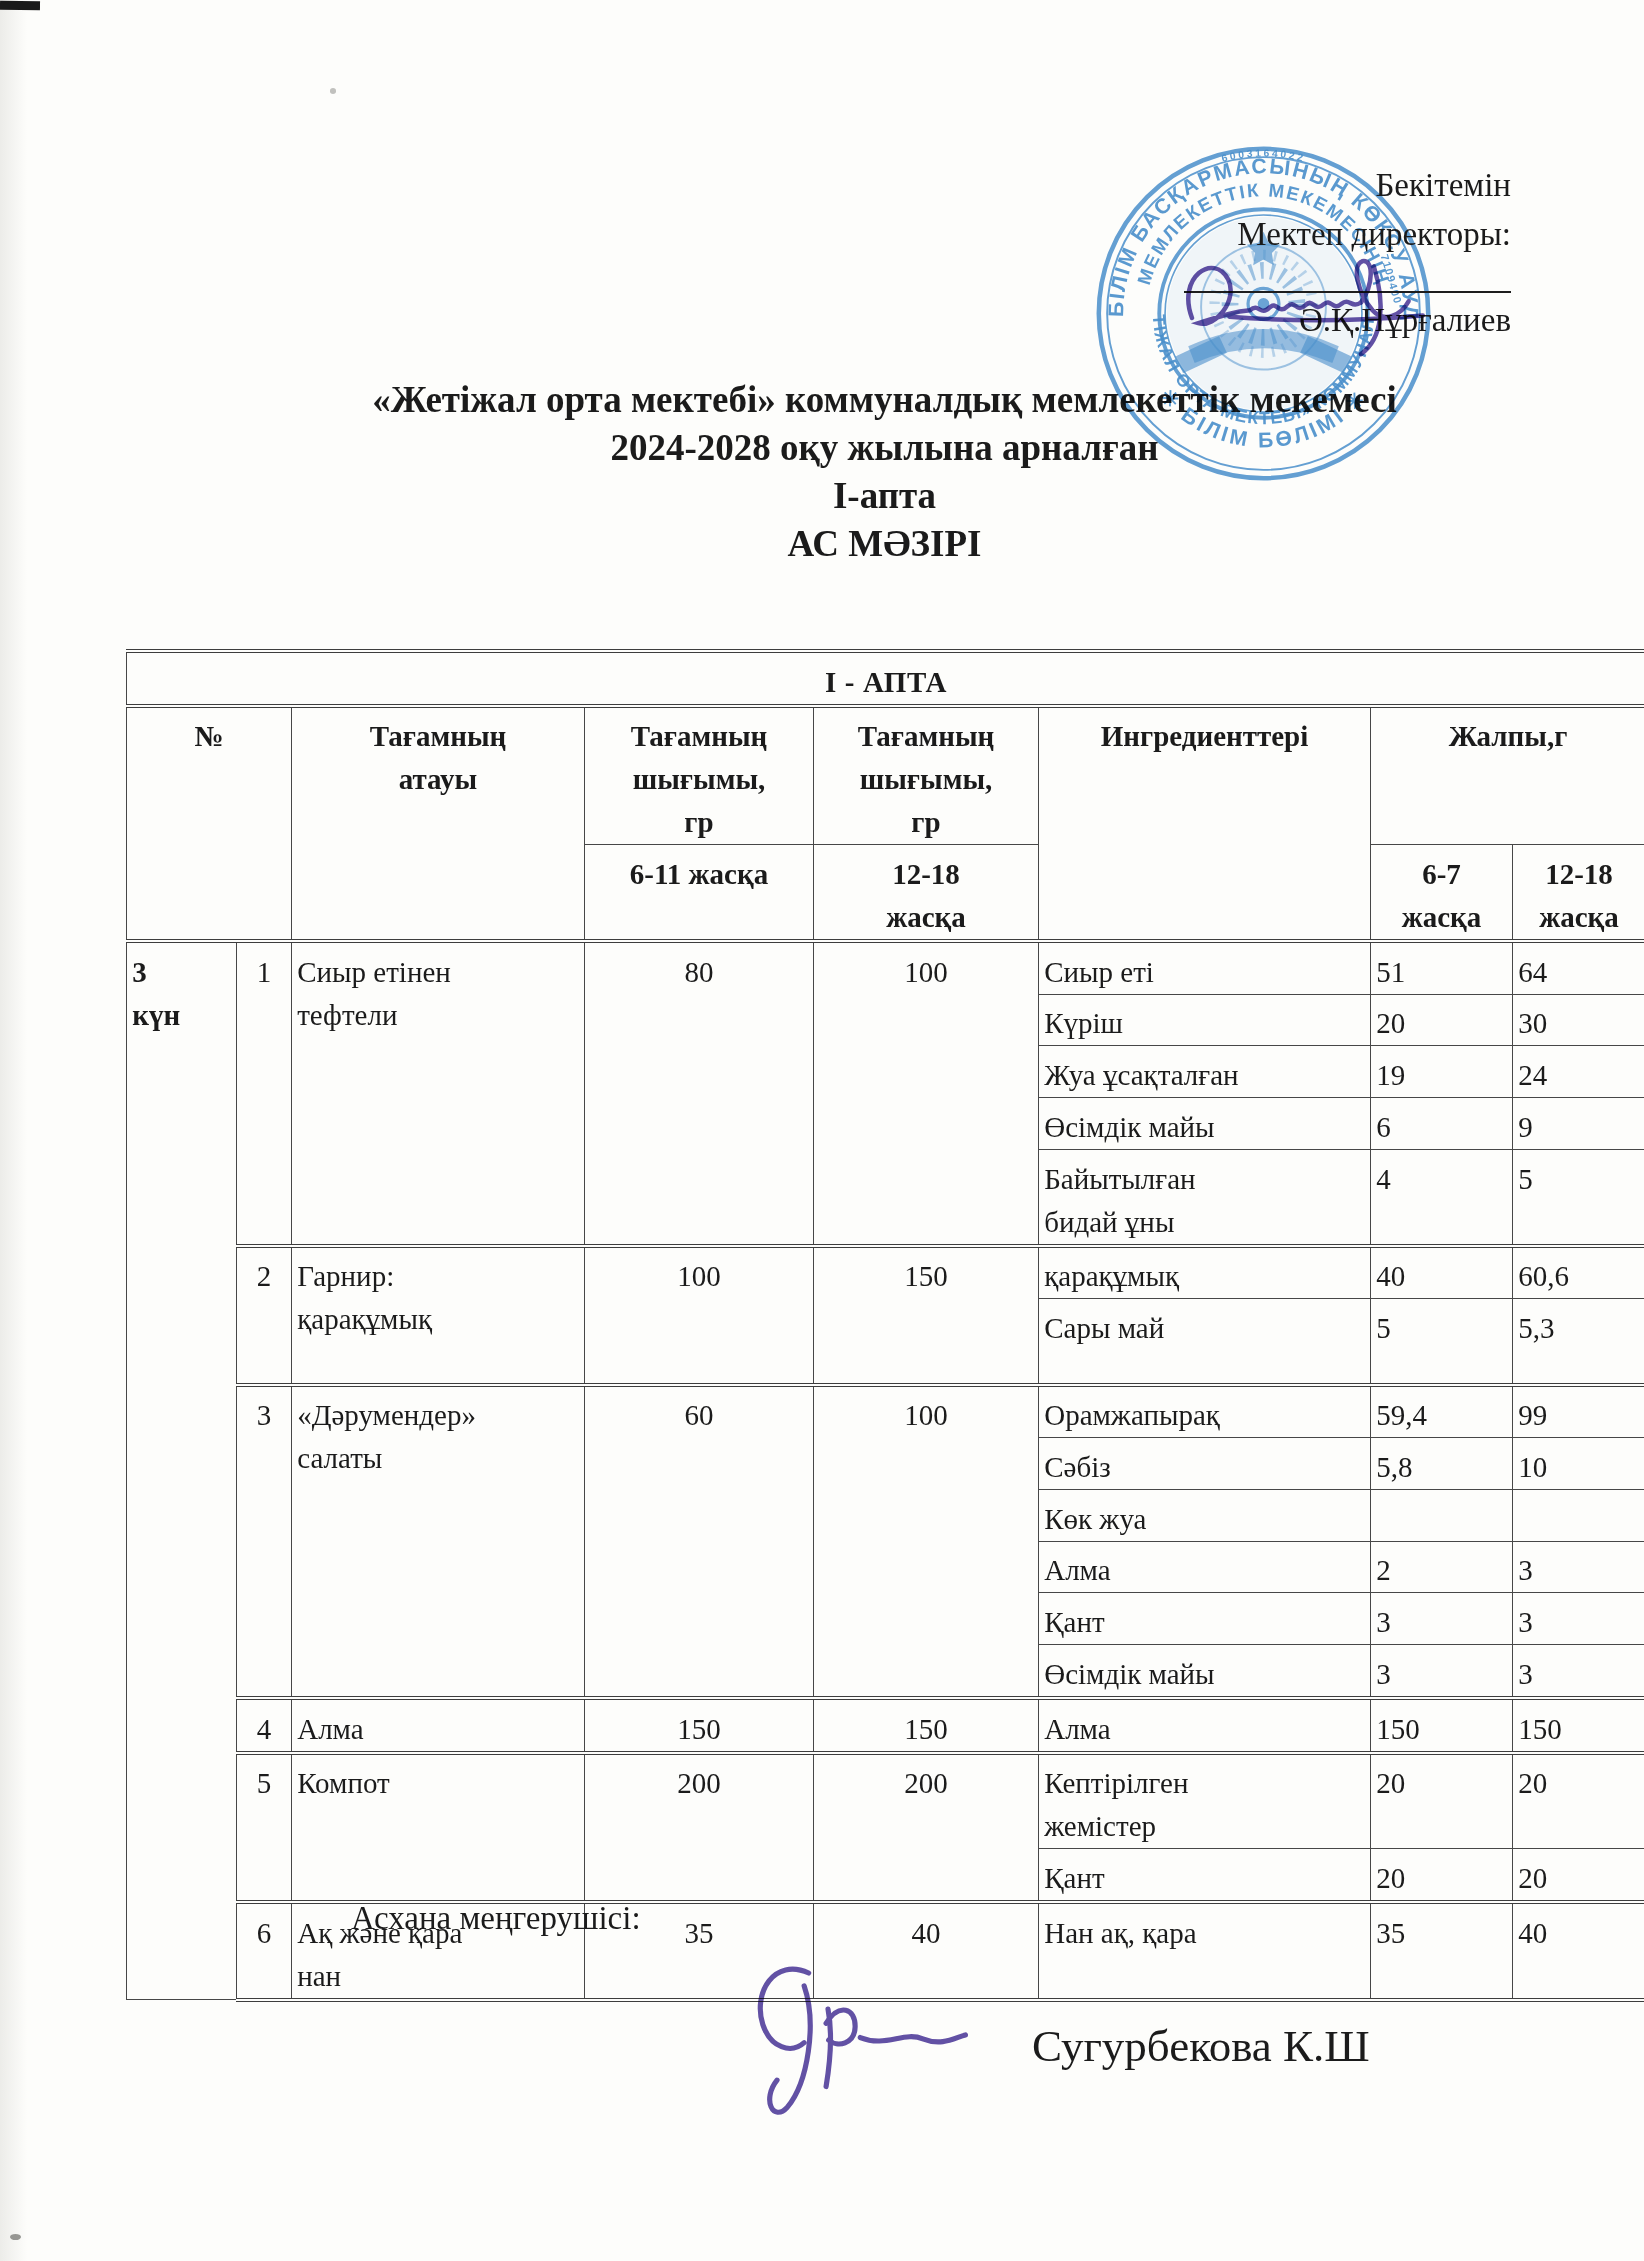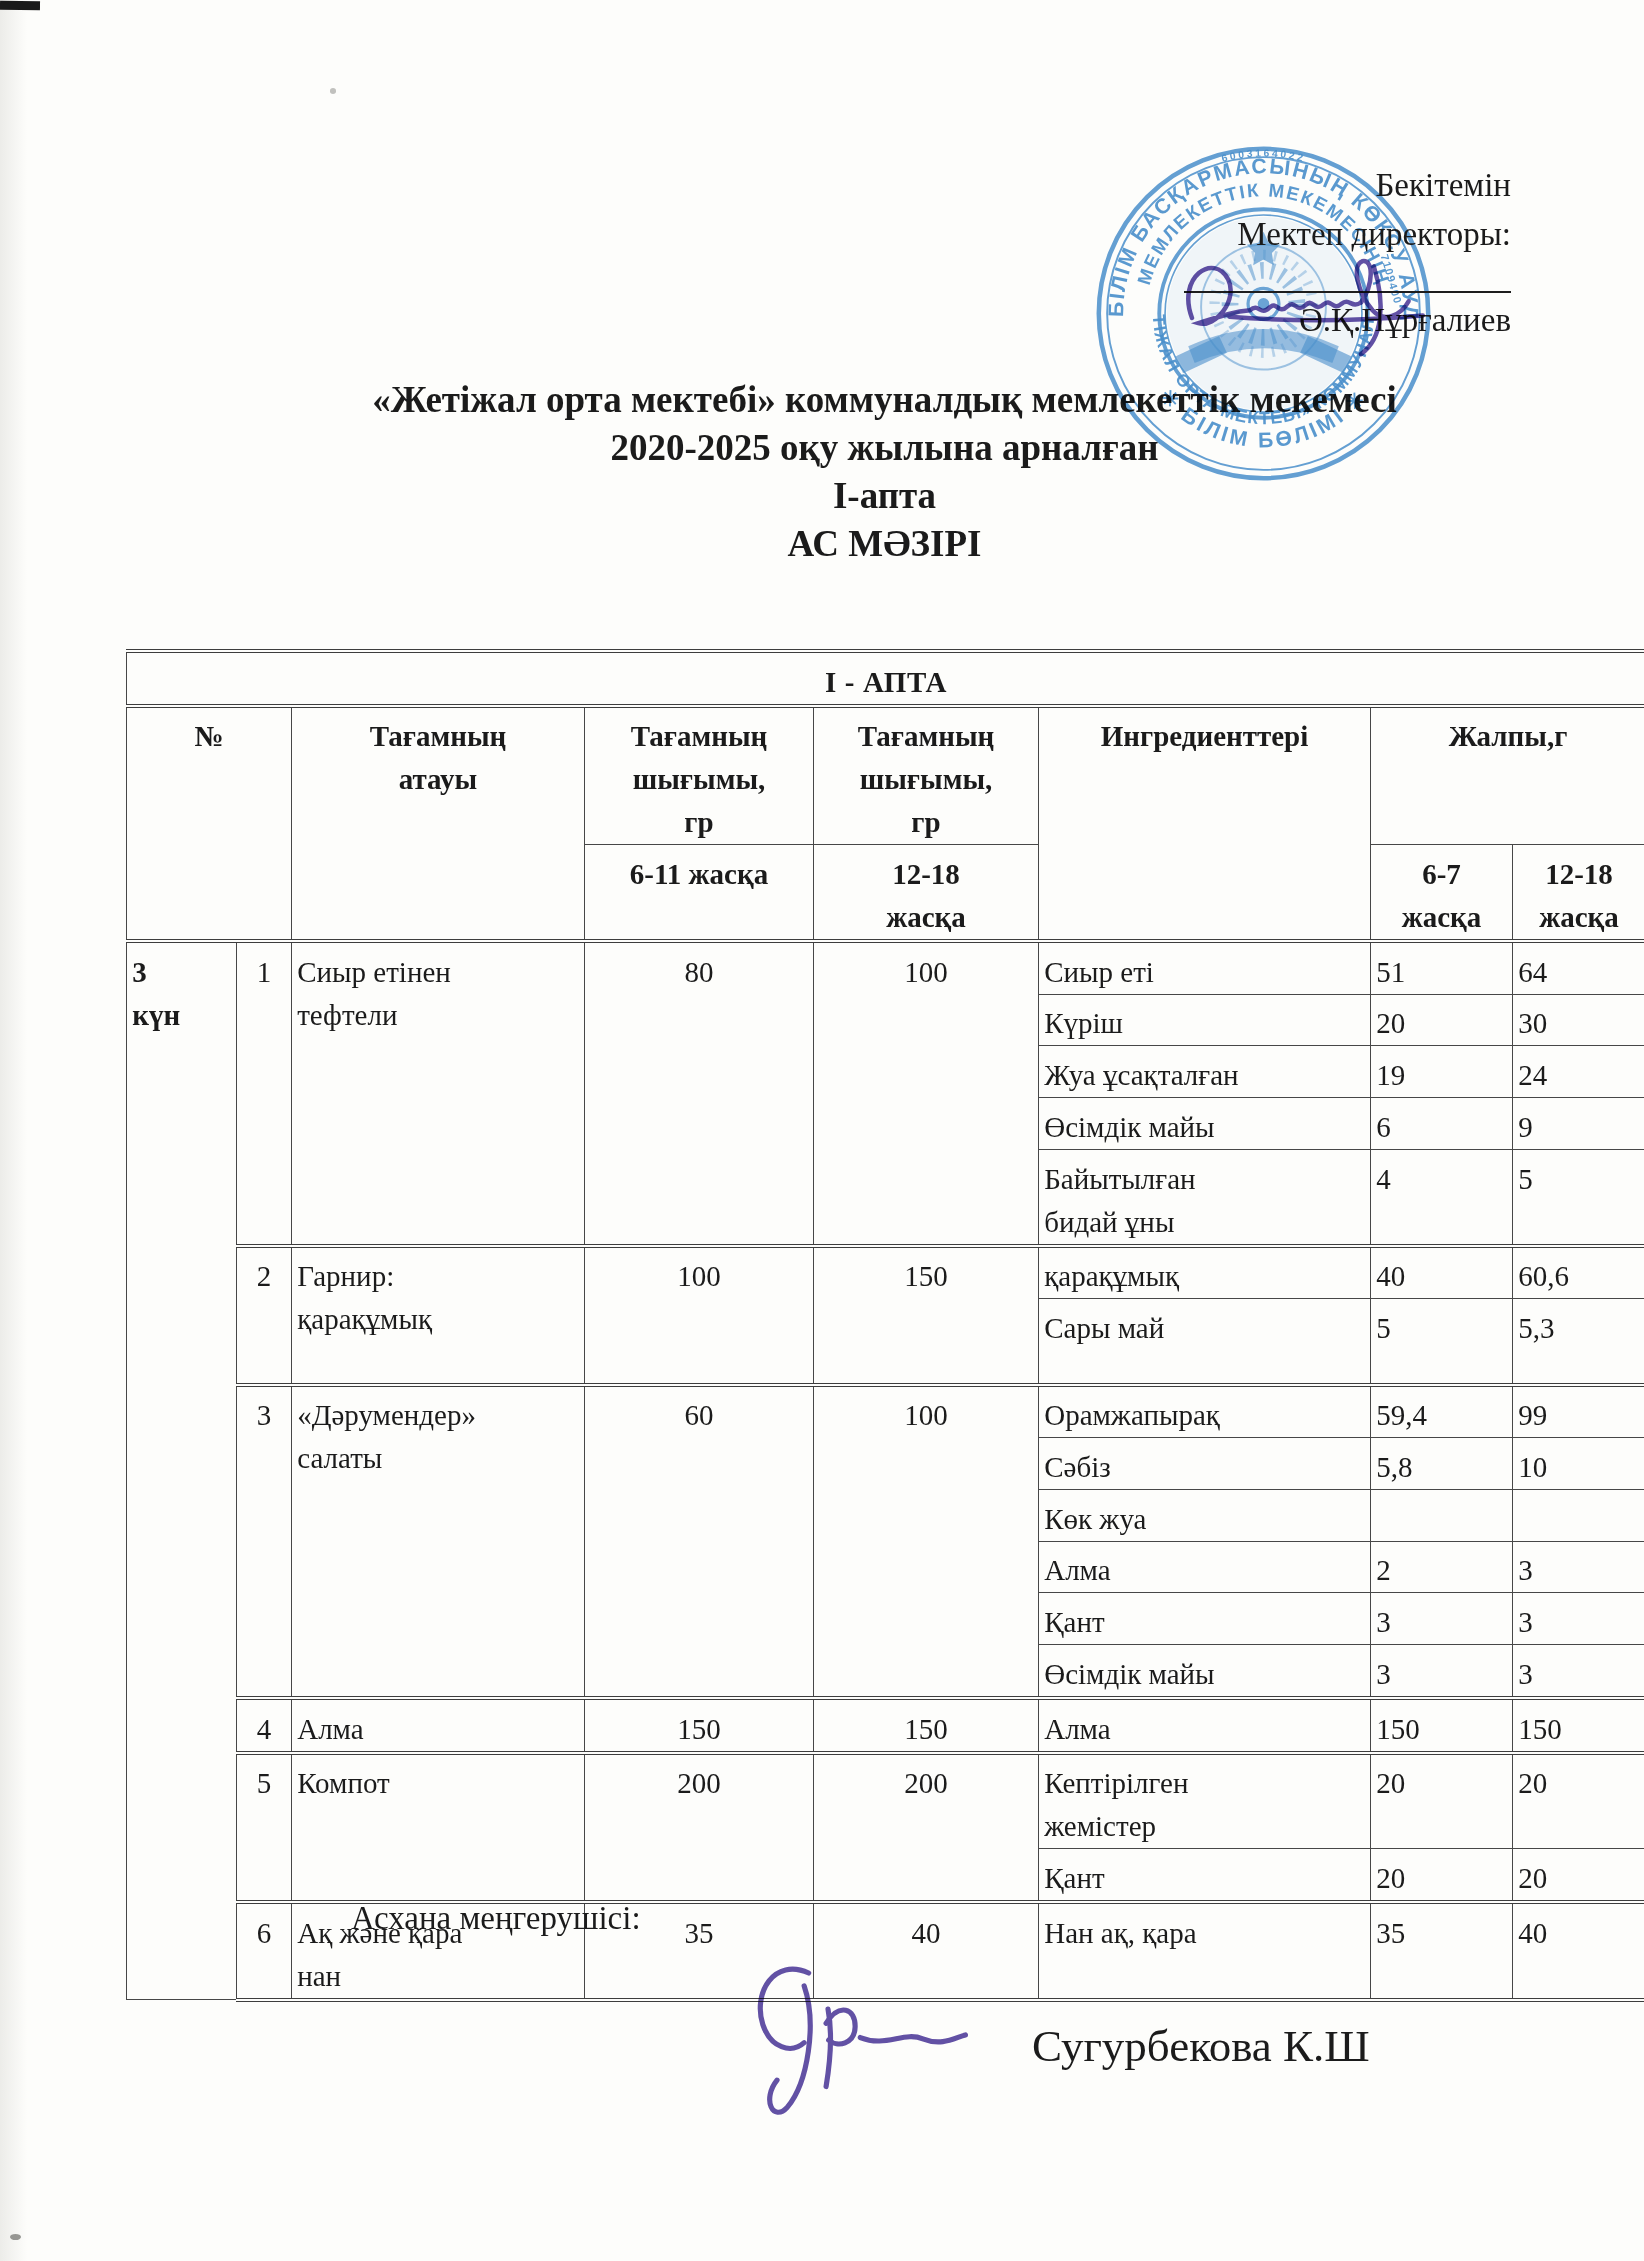--- a/index.html
+++ b/index.html
@@ -62,21 +62,21 @@
 
 <div class="page">
 
   <div class="edge-left"></div>
   <div class="notch-tl"></div>
   <div class="speck-a"></div>
   <div class="speck-b"></div>
 
   <div class="titles">
     <div>«Жетіжал орта мектебі» коммуналдық мемлекеттік мекемесі</div>
-    <div>2020-2025 оқу жылына арналған</div>
+    <div>2024-2028 оқу жылына арналған</div>
     <div>І-апта</div>
     <div>АС МӘЗІРІ</div>
   </div>
 
   <div class="stamp">
     <svg viewBox="0 0 530 530">
       <defs>
         <path id="arcOT" d="M 47 265 A 218 218 0 0 1 483 265"></path>
         <path id="arcOB" d="M 57 265 A 208 208 0 0 0 473 265"></path>
         <path id="arcIT" d="M 83 265 A 182 182 0 0 1 447 265"></path>

